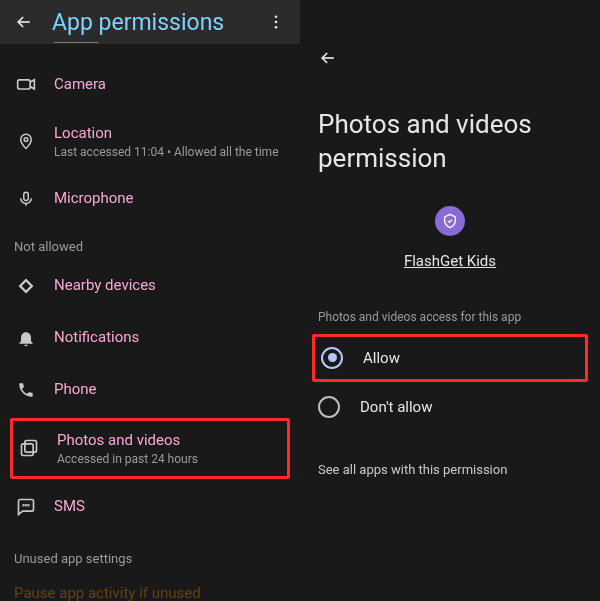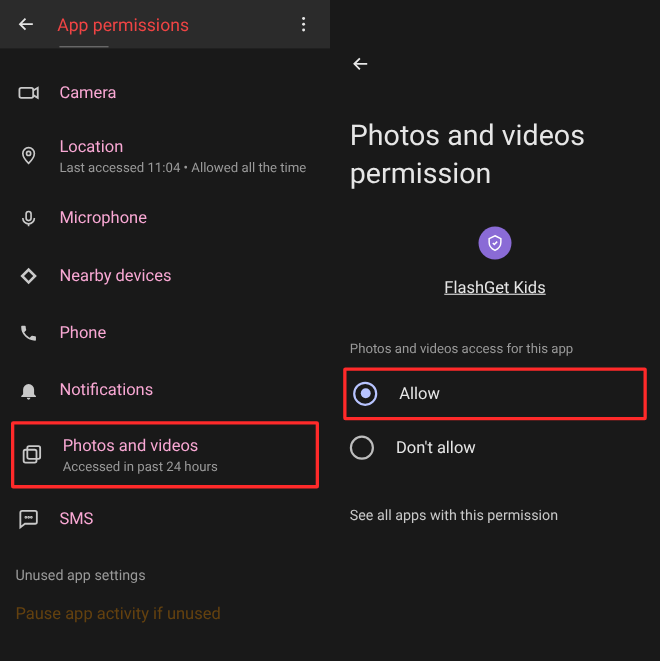--- a/index.html
+++ b/index.html
@@ -34,22 +34,22 @@
     padding: 0 10px;
   }
   .left-header .back {
     width: 28px; height: 28px;
     display:flex; align-items:center; justify-content:center;
     color:#e6e6e6;
   }
   .left-header .title {
     flex:1;
     padding-left: 14px;
-    font-size: 16px;
-    color:#ef4444;
+    font-size: 23px;
+    color:#7dd3fc;
   }
   .left-header .more {
     width: 28px; height:28px;
     display:flex; align-items:center; justify-content:center;
     color:#e6e6e6;
   }
 
   .list {
     position: relative;
   }
@@ -249,51 +249,52 @@
             <rect x="9" y="3" width="6" height="11" rx="3"></rect>
               <path d="M5 11a7 7 0 0014 0"></path>
               <path d="M12 18v3"></path>
           </svg>
         </span>
         <div class="texts">
             <div class="name">Microphone</div>
           </div>
       </div>
 
+      <div class="section-label">Not allowed</div>
 
       <div class="perm-row">
         <span class="icon">
           <svg width="20" height="20" viewBox="0 0 24 24" fill="currentColor">
             <path d="M12 3l9 9-9 9-9-9 9-9zm0 4l-5 5 5 5 5-5-5-5z"></path>
           </svg>
         </span>
         <div class="texts">
             <div class="name">Nearby devices</div>
           </div>
       </div>
 
       <div class="perm-row">
         <span class="icon">
+          <svg width="20" height="20" viewBox="0 0 24 24" fill="currentColor">
+            <path d="M12 22a2 2 0 002-2h-4a2 2 0 002 2zm6-6V11a6 6 0 10-12 0v5l-2 2v1h16v-1l-2-2z"></path>
+          </svg>
+        </span>
+        <div class="texts">
+            <div class="name">Notifications</div>
+          </div>
+      </div>
+
+      <div class="perm-row">
+        <span class="icon">
           <svg width="18" height="18" viewBox="0 0 24 24" fill="currentColor">
             <path d="M6.6 10.8a15 15 0 006.6 6.6l2.2-2.2a1 1 0 011-.25 11 11 0 003.5.56 1 1 0 011 1V20a1 1 0 01-1 1A17 17 0 013 4a1 1 0 011-1h3.5a1 1 0 011 1 11 11 0 00.56 3.5 1 1 0 01-.25 1L6.6 10.8z"></path>
           </svg>
         </span>
         <div class="texts">
             <div class="name">Phone</div>
-          </div>
-      </div>
-
-      <div class="perm-row">
-        <span class="icon">
-          <svg width="20" height="20" viewBox="0 0 24 24" fill="currentColor">
-            <path d="M12 22a2 2 0 002-2h-4a2 2 0 002 2zm6-6V11a6 6 0 10-12 0v5l-2 2v1h16v-1l-2-2z"></path>
-          </svg>
-        </span>
-        <div class="texts">
-            <div class="name">Notifications</div>
           </div>
       </div>
 
       <div class="perm-row highlight-red" style="margin:2px 10px; padding:10px 4px 10px 4px;">
         <span class="icon" style="margin-left:0;">
           <svg width="20" height="20" viewBox="0 0 24 24" fill="none" stroke="currentColor" stroke-width="2">
             <rect x="7" y="3" width="14" height="14" rx="2"></rect>
               <rect x="3" y="7" width="14" height="14" rx="2"></rect>
           </svg>
         </span>

